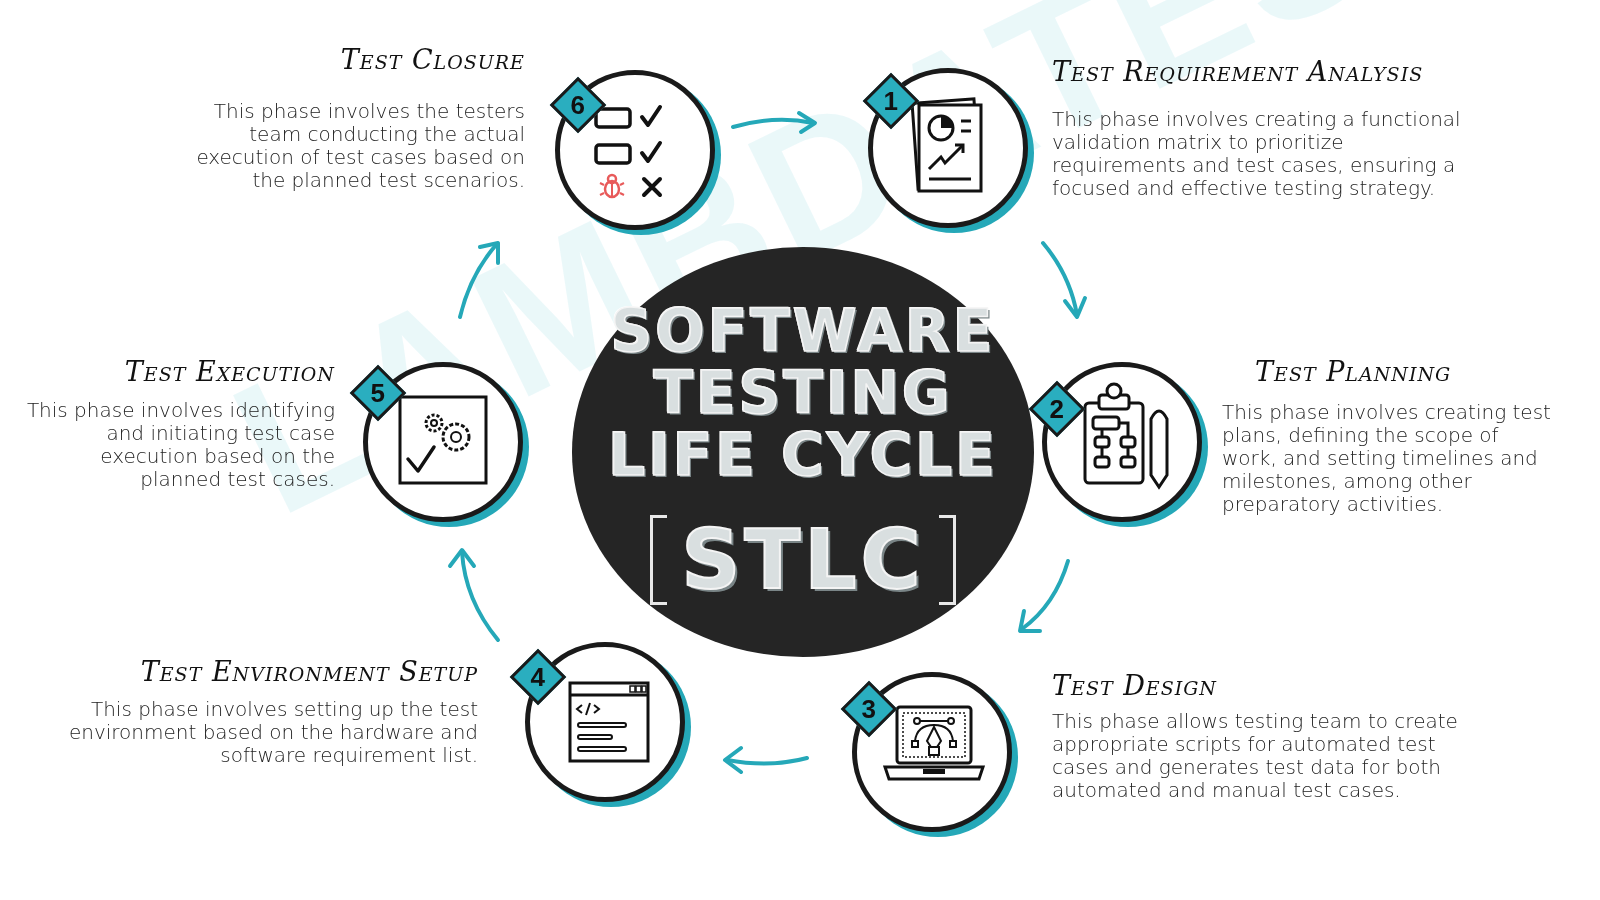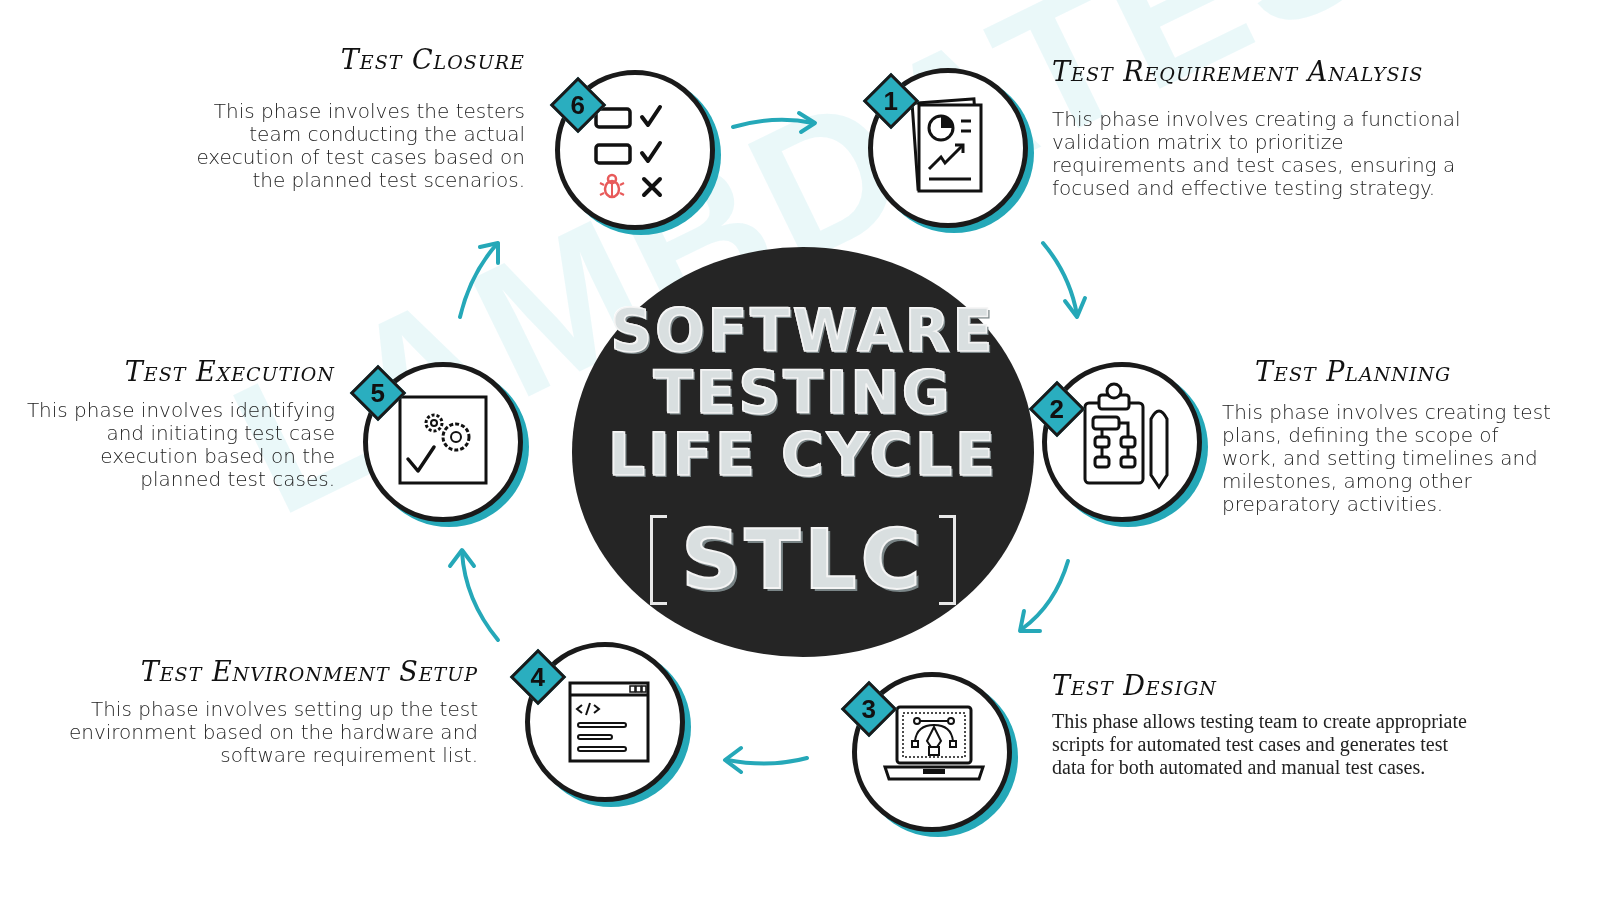--- a/index.html
+++ b/index.html
@@ -166,21 +166,21 @@
     <rect x="55" y="64" width="6" height="6" fill="#fff" stroke="#111" stroke-width="2"></rect>
     <rect x="93" y="64" width="6" height="6" fill="#fff" stroke="#111" stroke-width="2"></rect>
     <path d="M77 50 L70 64 L74 70 L80 70 L84 64 Z" fill="#fff" stroke="#111" stroke-width="2"></path>
     <rect x="72" y="70" width="10" height="8" fill="#fff" stroke="#111" stroke-width="2"></rect>
   </svg>
   <div class="badge" style="left:-8px;top:12px;">
     <span>3</span>
   </div>
 </div>
 <div class="phase-title" style="left:1052px;top:670px;">Test Design</div>
-<div class="phase-desc" style="left:1052px;top:710px;width:420px;font-family:Liberation Serif, serif;">This phase allows testing team to create appropriate scripts for automated test cases and generates test data for both automated and manual test cases.</div>
+<div class="phase-desc" style="left:1052px;top:710px;width:420px;">This phase allows testing team to create appropriate scripts for automated test cases and generates test data for both automated and manual test cases.</div>
 
 <div class="phase-circle" style="left:525px;top:642px;">
   <svg width="150" height="150" viewBox="0 0 150 150">
     <rect x="40" y="36" width="78" height="78" fill="#fff" stroke="#111" stroke-width="3"></rect>
     <line x1="40" y1="48" x2="118" y2="48" stroke="#111" stroke-width="3"></line>
     <rect x="100" y="39" width="5" height="6" fill="none" stroke="#111" stroke-width="1.5"></rect>
     <rect x="106" y="39" width="5" height="6" fill="none" stroke="#111" stroke-width="1.5"></rect>
     <rect x="112" y="39" width="4" height="6" fill="none" stroke="#111" stroke-width="1.5"></rect>
     <path d="M52 58 L47 62 L52 66 M64 58 L69 62 L64 66 M60 56 L56 68" stroke="#111" stroke-width="2" fill="none"></path>
     <rect x="48" y="76" width="48" height="4" rx="2" fill="none" stroke="#111" stroke-width="2"></rect>

